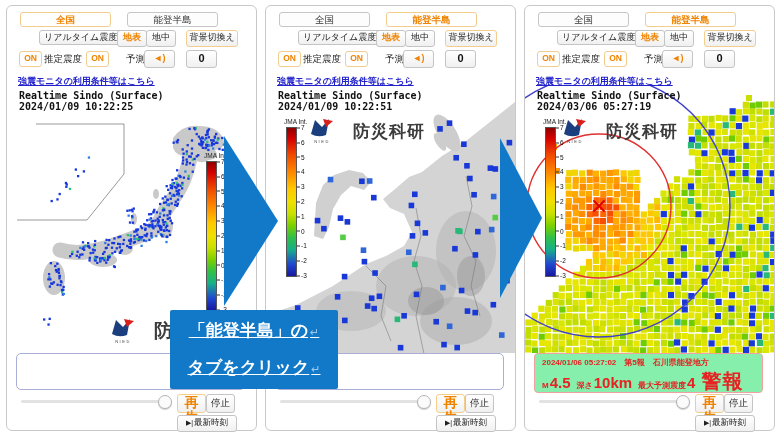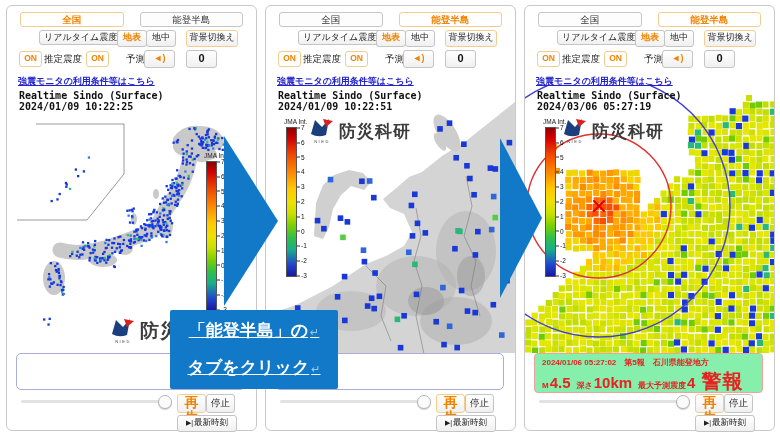--- a/index.html
+++ b/index.html
@@ -1,21 +1,21 @@
 <!DOCTYPE html>
 <html><head>
 <meta charset="utf-8">
 <style>
   html,body{margin:0;padding:0;background:#fff;font-family:"Liberation Sans","DejaVu Sans",sans-serif;}
   #stage{position:relative;width:780px;height:436px;background:#fff;overflow:hidden;}
 
   .panel{position:absolute;top:5px;width:249px;height:424px;background:#fff;border:1px solid #c9c9c9;border-radius:6px;}
   #p1{left:6px}#p2{left:265px}#p3{left:524px}
 
-  .tabs{position:absolute;top:6px;left:13px;width:223px;height:15px;display:flex;gap:16px;}
+  .tabs{position:absolute;top:6px;left:13px;width:198px;height:15px;display:flex;gap:16px;}
   .tab{flex:1;border:1px solid #c6c6c6;border-radius:3px;background:#fdfdfd;font-size:9.5px;line-height:13px;text-align:center;color:#333;cursor:pointer;}
   .tab.active{border-color:#f3cd8d;color:#f08300;font-weight:bold;background:#fff;}
 
   .btn{position:absolute;border:1px solid #c4c4c4;border-radius:3px;background:linear-gradient(#ffffff,#f0f0f0);font-size:9px;color:#222;text-align:center;}
   .mode-select{top:24px;left:12px;width:97px;height:15px;line-height:13px;display:flex;justify-content:space-between;padding:0 4px;box-sizing:border-box;margin-left:20px;}
   .sel-arrow{color:#666;font-size:8px;}
   .seg-a{top:24px;left:110px;width:28px;height:15px;line-height:13px;color:#f08300;font-weight:bold;}
   .seg-b{top:24px;left:139px;width:28px;height:15px;line-height:13px;}
   .bg-btn{top:24px;left:179px;width:50px;height:15px;line-height:13px;border-color:#f3cd8d;}
 
@@ -35,21 +35,21 @@
 
   .colorbar{position:absolute;z-index:3;width:34px;}
   .cb-p1{left:193px;top:146px}.cb-p23{left:14px;top:112px}
   .cb-label{font-size:6.5px;color:#222;margin-left:4px;}
   .cb-wrap{position:relative;margin-top:2px;margin-left:6px;}
   .cb-body{width:9px;height:148px;border:1px solid #555;background:linear-gradient(#8f0000 0%,#d40000 7%,#f04800 18%,#ff8800 30%,#ffc800 41%,#f0e000 50%,#c8e000 58%,#7cd000 66%,#30c048 74%,#18b088 82%,#2048d0 92%,#1818a0 100%);}
   .cb-ticks{position:absolute;left:11px;top:0;width:20px;height:148px;}
   .cb-ticks .tick{position:absolute;font-size:6.5px;color:#111;transform:translateY(-50%);white-space:nowrap;}
   .cb-ticks .tick i{display:inline-block;width:3px;height:1px;background:#333;vertical-align:middle;margin-right:1px;}
 
-  .nied{position:absolute;z-index:3;display:flex;align-items:center;gap:5px;}
+  .nied{position:absolute;z-index:3;display:flex;align-items:center;gap:19px;}
   .nied-p1{left:104px;top:312px}.nied-p2{left:44px;top:112px}.nied-p3{left:38px;top:112px}
   .nied-mark{position:relative;width:24px;height:26px;}
   .nied-sub{position:absolute;bottom:0;left:0;width:100%;text-align:center;font-size:4px;letter-spacing:1.5px;color:#444;}
   .nied-jp{font-size:17px;font-weight:800;color:#3c3c3c;letter-spacing:1px;}
   .nied-p1 .nied-jp{font-size:19px;}
 
   .msg-box{position:absolute;top:347px;left:9px;width:229px;height:37px;border:1px solid #a9aed6;border-radius:5px;background:#fff;box-sizing:border-box;}
   .eq-box{position:absolute;top:347px;left:9px;width:229px;height:40px;border:1px solid #f0a0a0;border-radius:4px;background:#86efac;color:#e62222;box-sizing:border-box;overflow:hidden;}
   .eq-l1{margin:3px 0 0 7px;font-size:8px;font-weight:bold;white-space:pre;}
   .eq-l2{display:flex;align-items:baseline;margin:0 0 0 7px;}

